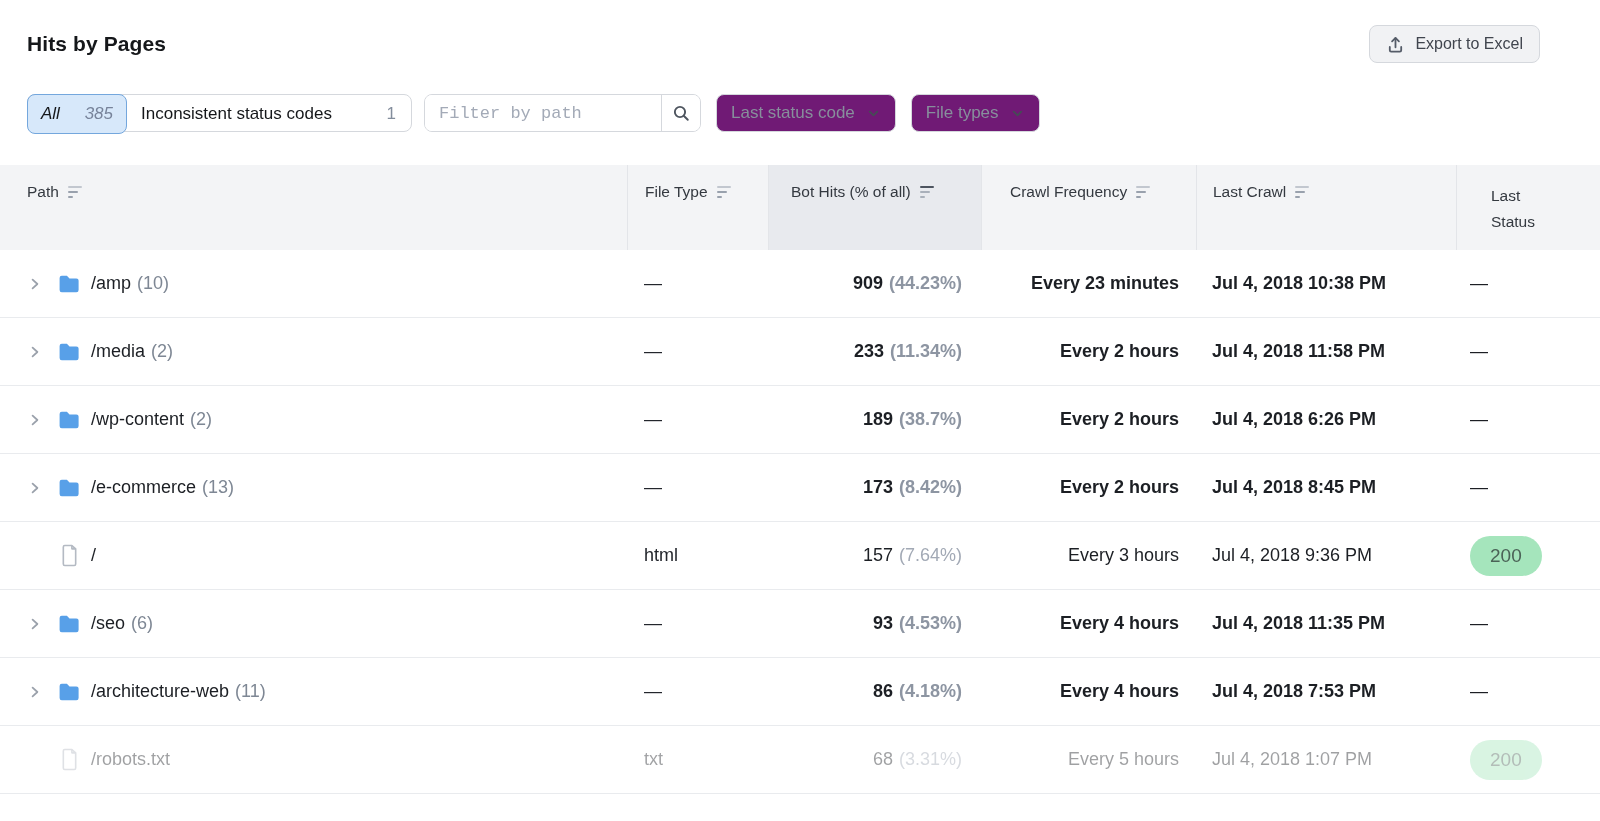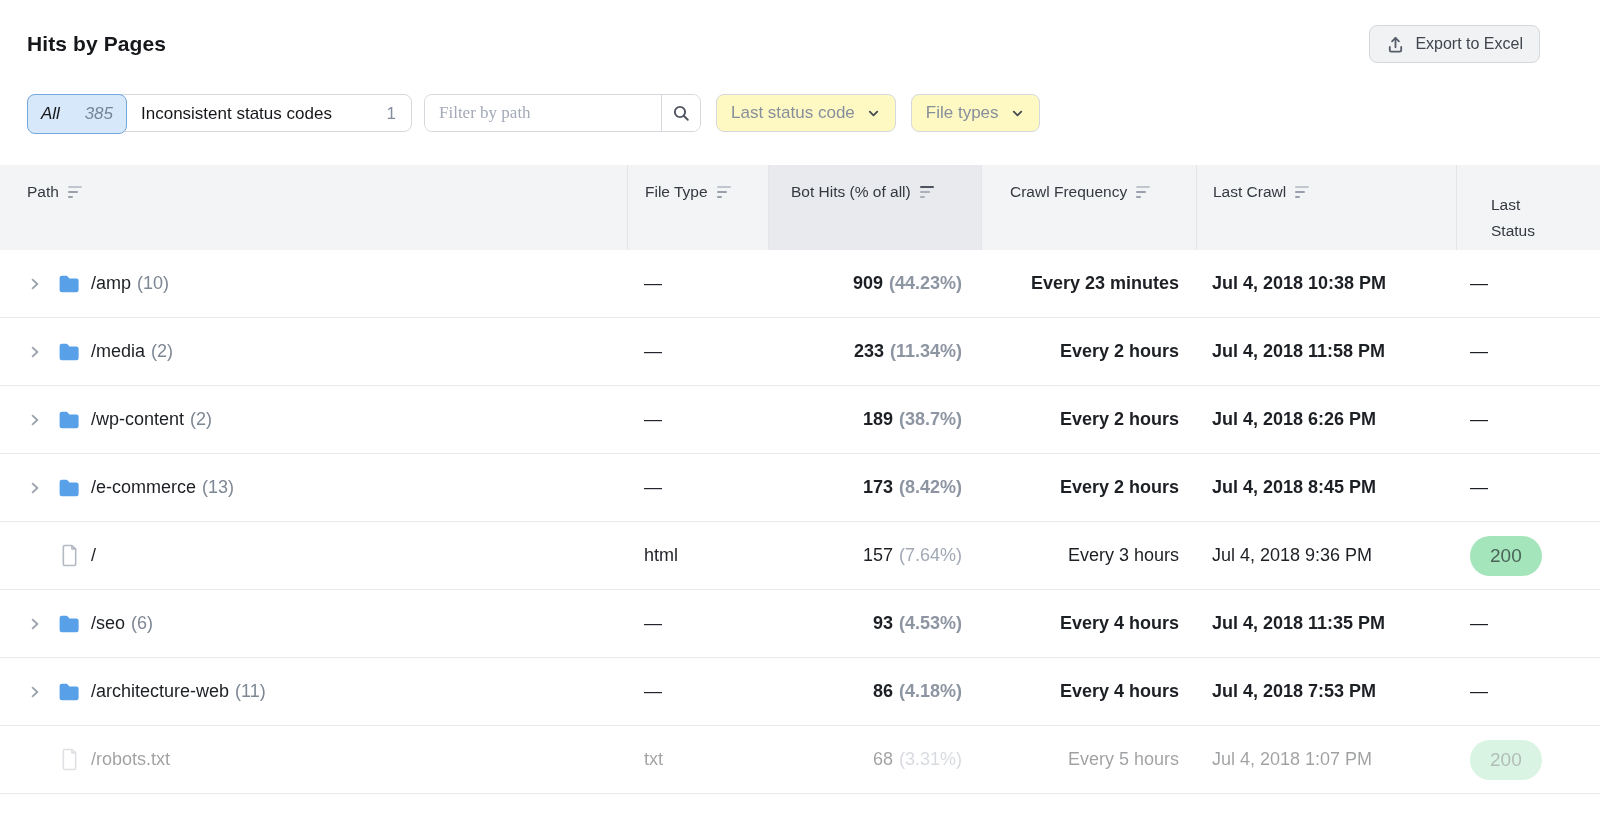--- a/index.html
+++ b/index.html
@@ -38,49 +38,49 @@
   }
   .seg-count { color: #838d9c; }
   .seg.active .seg-count { color: #77839a; }
 
   .search {
     display: flex; width: 277px; height: 38px; margin-left: 12px;
     border: 1px solid #d5d8dd; border-radius: 8px; overflow: hidden; background: #fff;
   }
   .search input {
     flex: 1; border: none; outline: none; padding: 0 12px 0 14px;
-    font-family: Liberation Serif, serif; font-size: 17px; color: #1c1f24; min-width: 0;
+    font-family: Liberation Mono, monospace; font-size: 17px; color: #1c1f24; min-width: 0;
   }
   .search input::placeholder { color: #a3aab7; }
   .search-btn {
     width: 39px; border: none; border-left: 1px solid #d5d8dd; background: #fff;
     display: flex; align-items: center; justify-content: center; cursor: pointer;
   }
 
   .dd {
     display: flex; align-items: center; gap: 11px; height: 38px; padding: 0 14px;
-    margin-left: 15px; background: #fef9c3; border: 1px solid #d5d8dd; border-radius: 8px;
+    margin-left: 15px; background: #701a75; border: 1px solid #d5d8dd; border-radius: 8px;
     font-family: inherit; font-size: 17px; color: #878f9c; cursor: pointer;
   }
 
   
   .table { margin-top: 33px; width: 1600px; }
   .thead { display: flex; height: 85px; background: var(--header_bg); }
   .th {
     padding-top: 18px; border-left: 1px solid #e3e5e9;
     font-size: 15.5px; color: #343940;
   }
   .th-inner { display: flex; align-items: center; gap: 9px; }
   .th-path  { width: 627px; border-left: none; padding-left: 27px; }
   .th-ftype { width: 141px; padding-left: 17px; }
   .th-hits  { width: 213px; padding-left: 22px; background: var(--header_sorted_bg); }
   .th-freq  { width: 215px; padding-left: 28px; }
   .th-crawl { width: 260px; padding-left: 16px; }
   .th-status{ flex: 1; padding-left: 34px; }
-  .th-status .th-label { display: inline-block; width: 54px; line-height: 26px; margin-top: 9px; }
+  .th-status .th-label { display: inline-block; width: 54px; line-height: 26px; }
 
   .sort { display: flex; flex-direction: column; gap: 3px; }
   .sort i { display: block; height: 2px; border-radius: 1px; }
   .sort .b1 { width: 14px; background: #c2c7cf; }
   .sort .b2 { width: 10px; background: #99a1ad; }
   .sort .b3 { width: 5px;  background: #99a1ad; }
   .sort.active .b1 { background: #4d545f; }
   .sort.active .b2 { width: 10px; background: #a9b0ba; }
   .sort.active .b3 { width: 5px;  background: #a9b0ba; }
 

